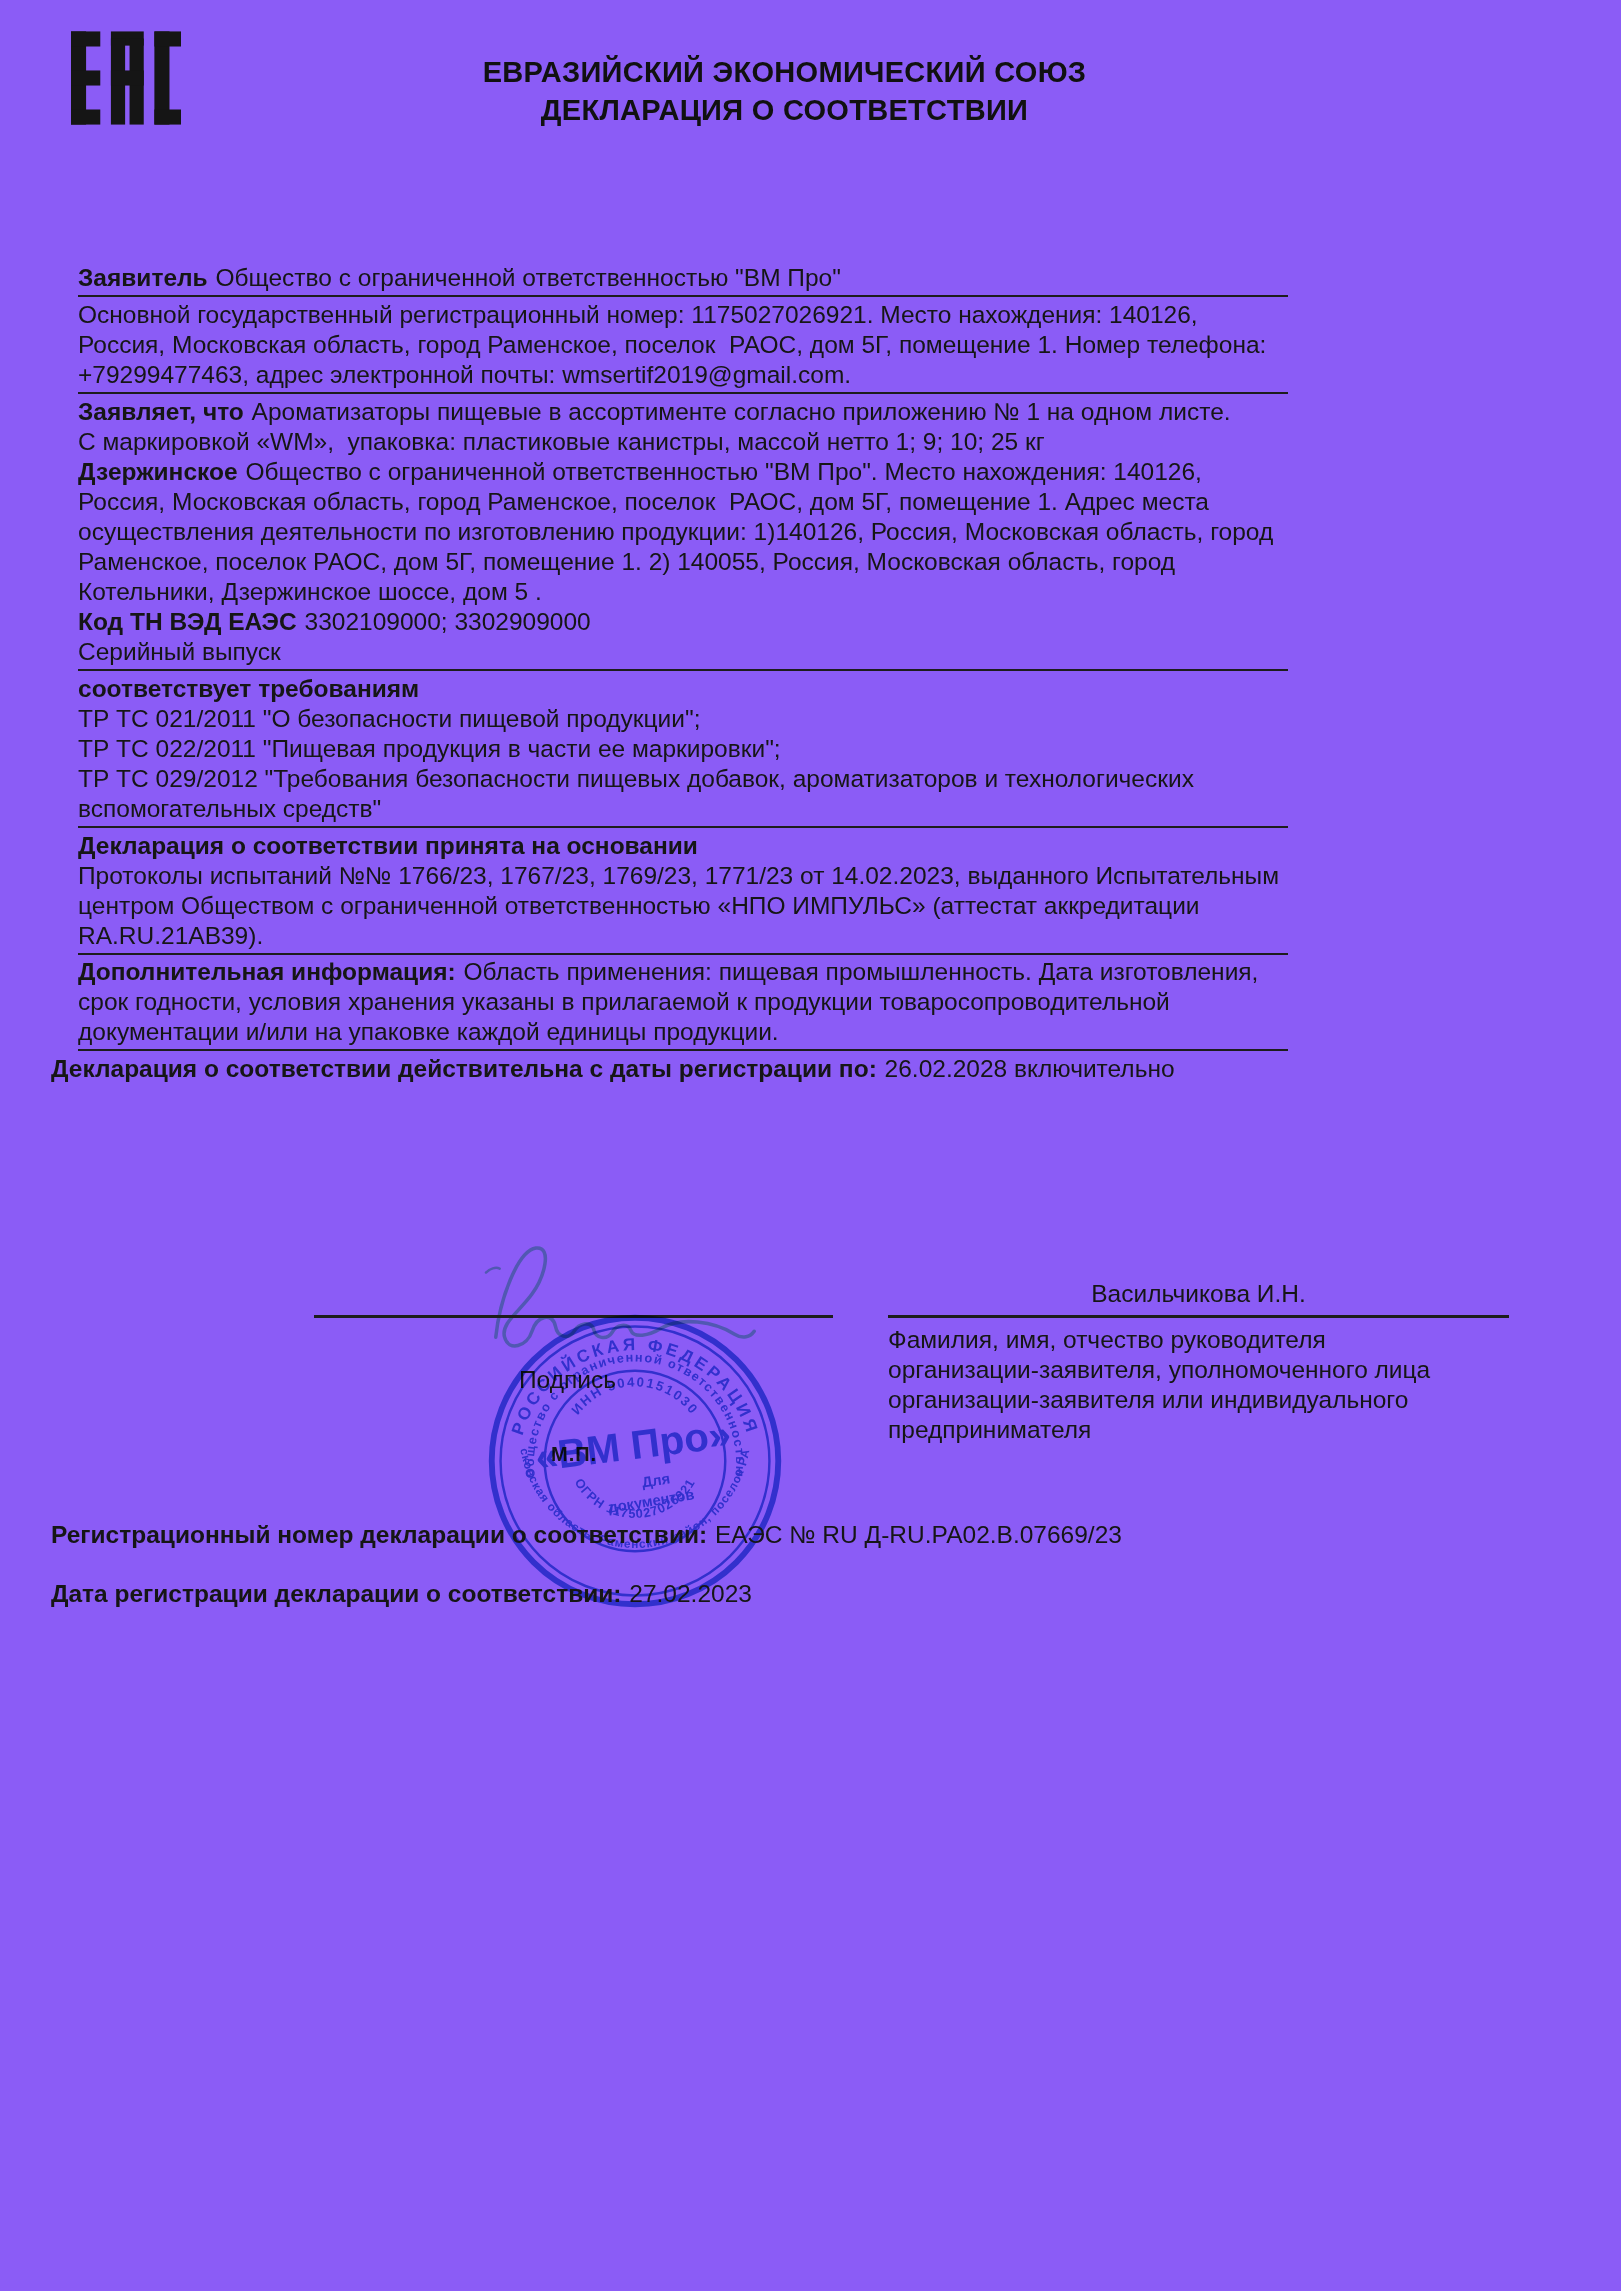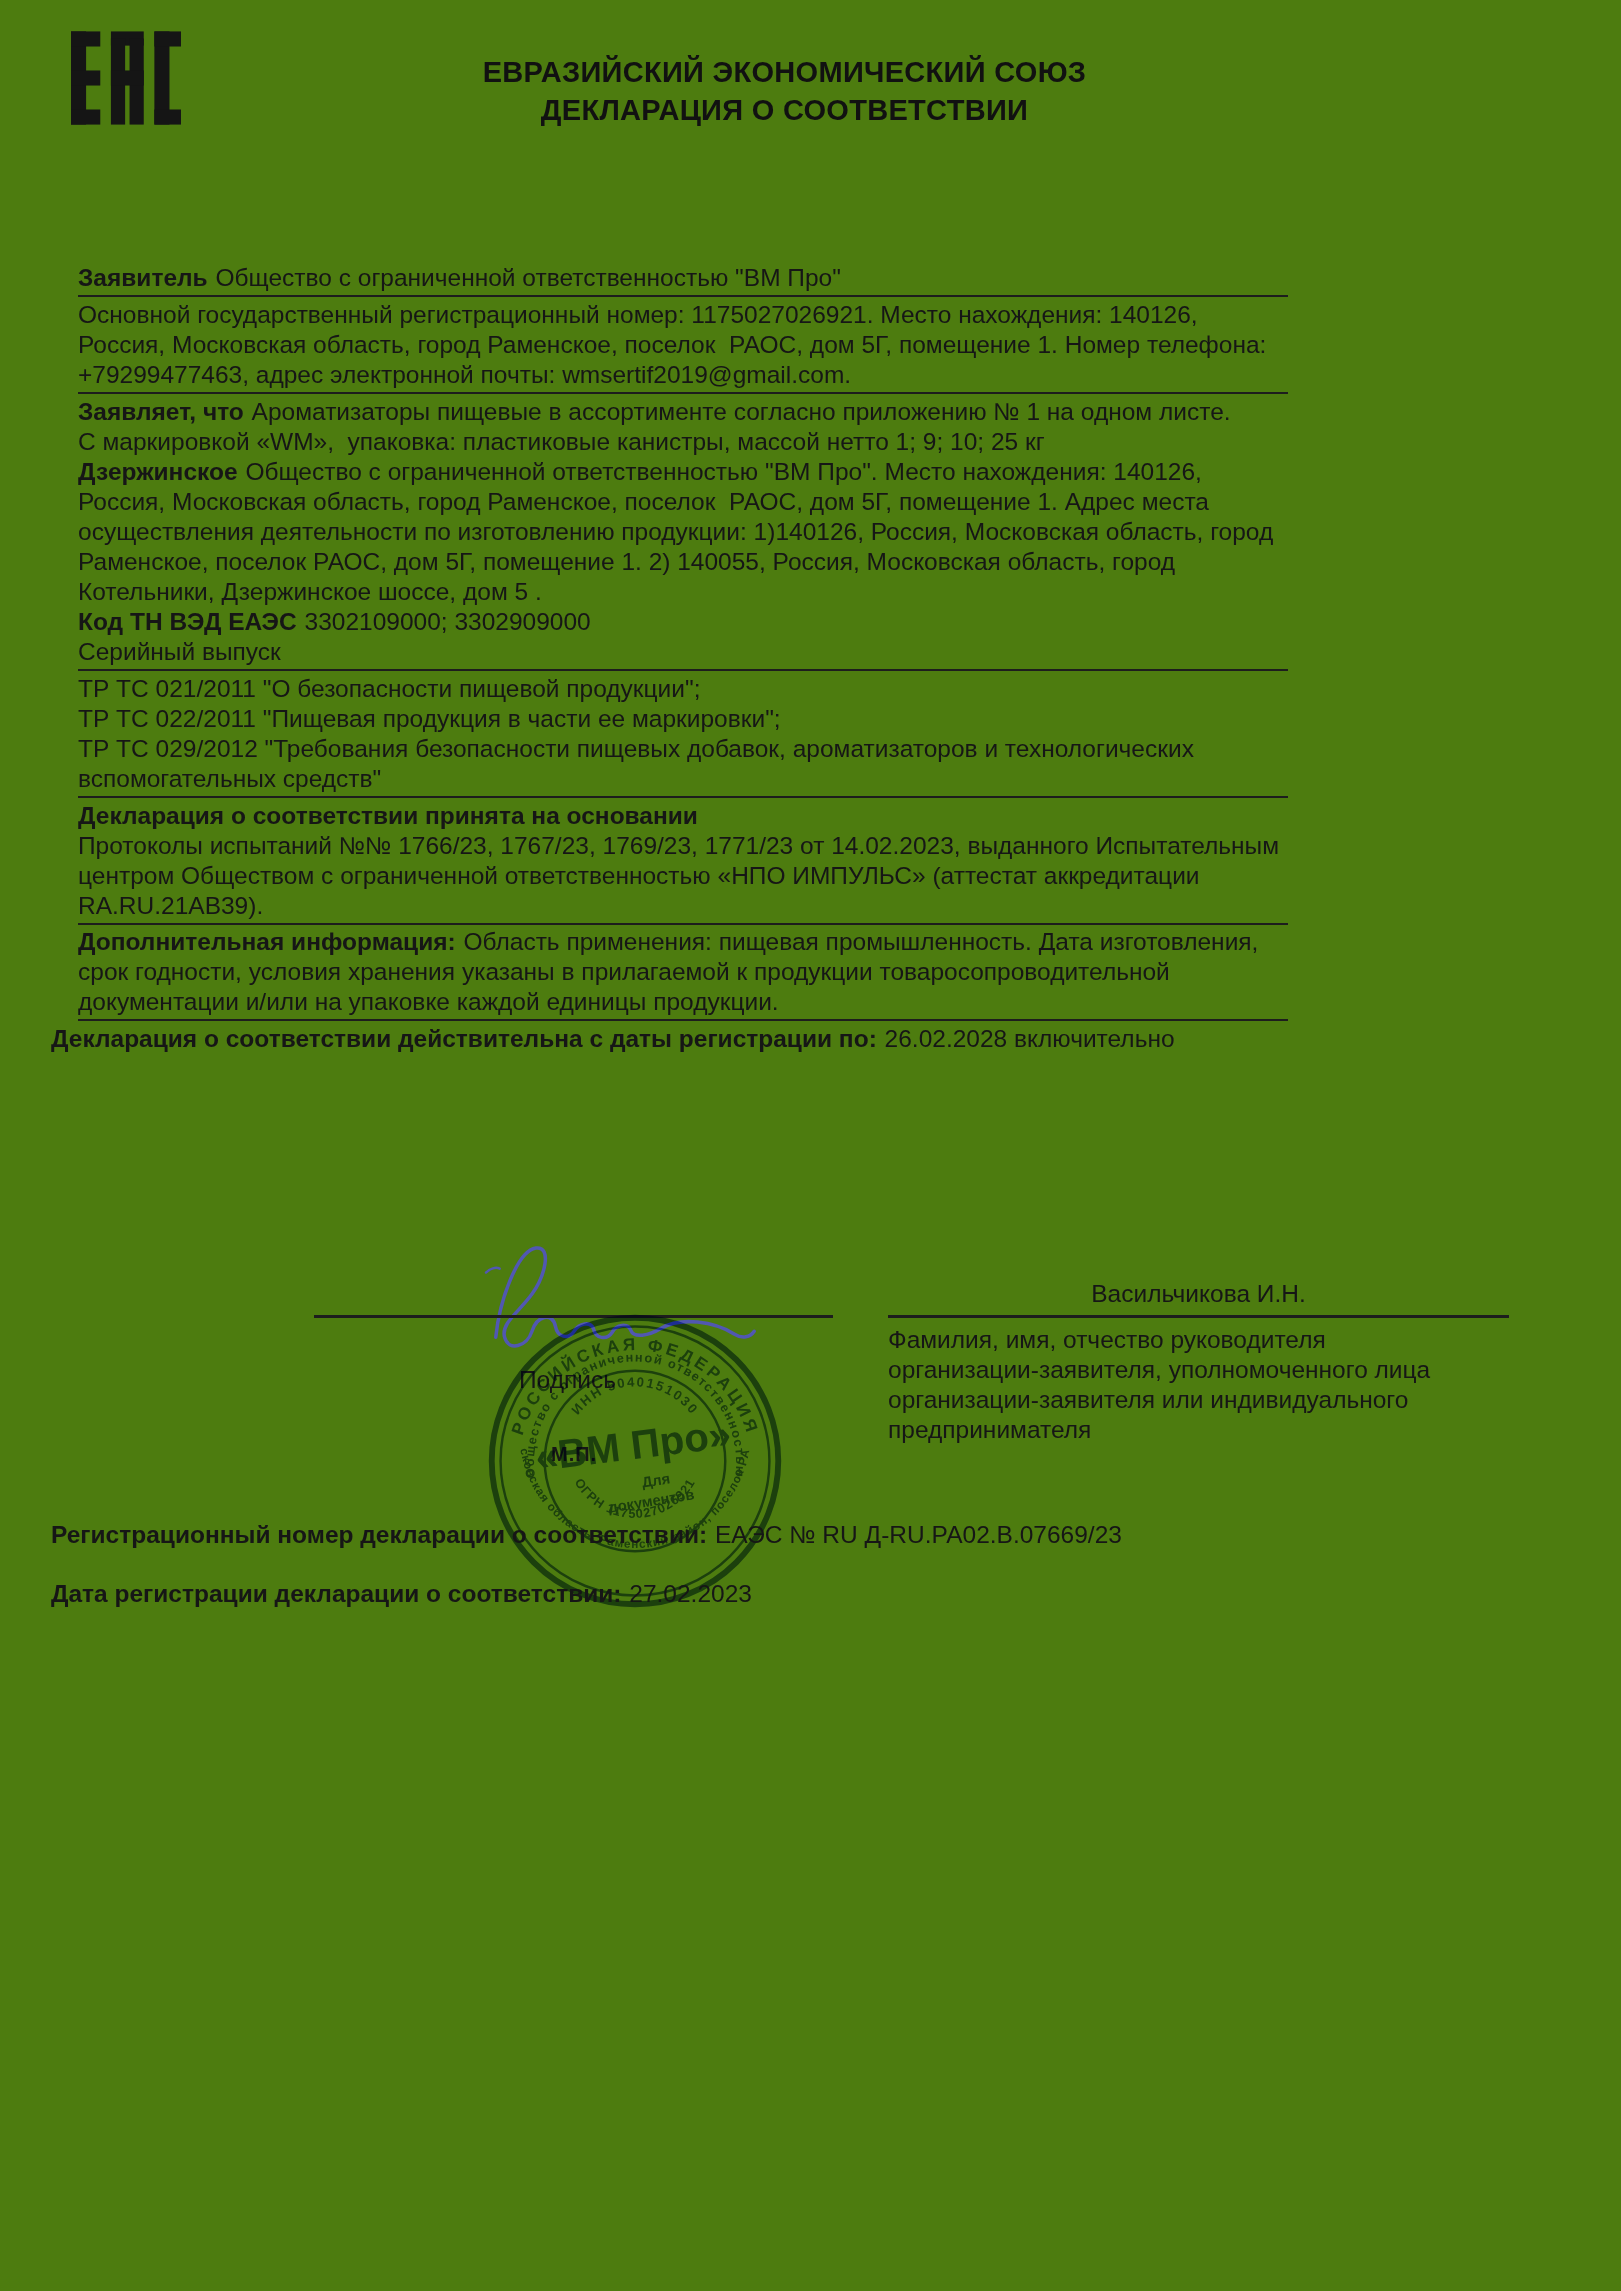--- a/index.html
+++ b/index.html
@@ -1,20 +1,20 @@
 <!DOCTYPE html>
 <html><head>
 <meta charset="utf-8">
 <style>
   html,body{margin:0;padding:0;background:#888;}
   .page{
     position:relative;
     width:1621px;height:2292px;
     margin:0 auto;
-    background:#4d7c0f;
+    background:#8b5cf6;
     font-family:"Liberation Sans","DejaVu Sans",sans-serif;
     color:#161616;
     overflow:hidden;
   }
   
   .eac-logo{position:absolute;left:71px;top:25.5px;}
   .title-block{
     position:absolute;left:265px;top:53px;width:1039px;
     text-align:center;font-weight:bold;font-size:29px;line-height:38px;
     letter-spacing:0.3px;color:#111;
@@ -90,20 +90,21 @@
       <div class="sec"><b class="lbl">Дзержинское</b><span>Общество с ограниченной ответственностью "ВМ Про". Место нахождения: 140126,
 Россия, Московская область, город Раменское, поселок  РАОС, дом 5Г, помещение 1. Адрес места
 осуществления деятельности по изготовлению продукции: 1)140126, Россия, Московская область, город
 Раменское, поселок РАОС, дом 5Г, помещение 1. 2) 140055, Россия, Московская область, город
 Котельники, Дзержинское шоссе, дом 5 .</span></div>
       <div class="sec"><b class="lbl">Код ТН ВЭД ЕАЭС</b><span>3302109000; 3302909000</span></div>
       <div class="sec">Серийный выпуск</div>
     </div>
 
     <div class="rule">
+      <div class="sec"><b>соответствует требованиям</b></div>
       <div class="sec">ТР ТС 021/2011 "О безопасности пищевой продукции";</div>
       <div class="sec">ТР ТС 022/2011 "Пищевая продукция в части ее маркировки";</div>
       <div class="sec">ТР ТС 029/2012 "Требования безопасности пищевых добавок, ароматизаторов и технологических
 вспомогательных средств"</div>
     </div>
 
     <div class="rule">
       <div class="sec"><b>Декларация о соответствии принята на основании</b></div>
       <div class="sec">Протоколы испытаний №№ 1766/23, 1767/23, 1769/23, 1771/23 от 14.02.2023, выданного Испытательным
 центром Обществом с ограниченной ответственностью «НПО ИМПУЛЬС» (аттестат аккредитации

